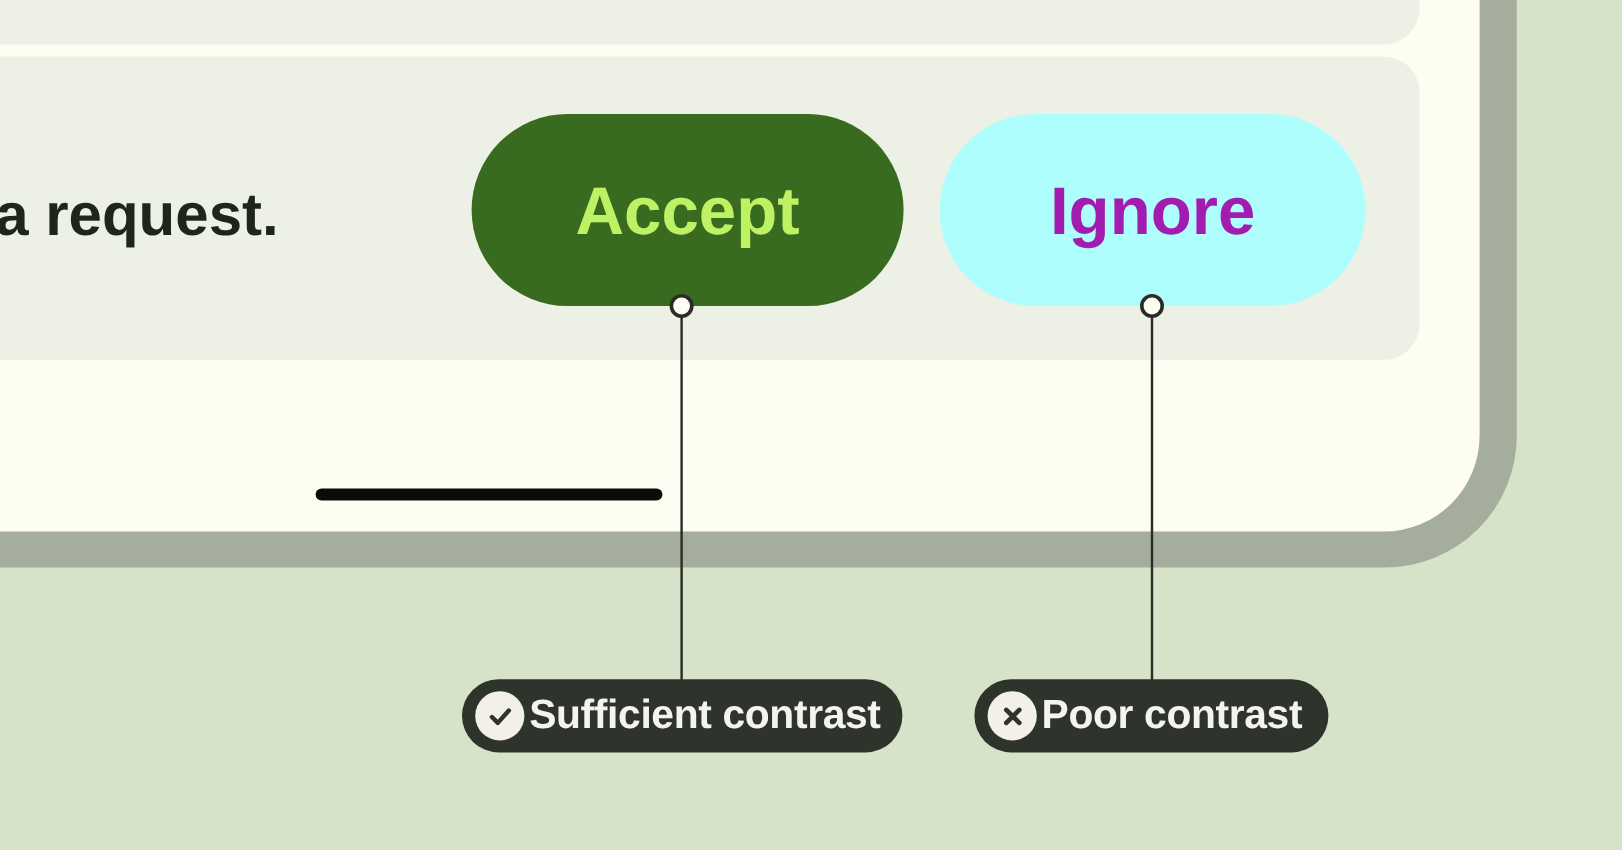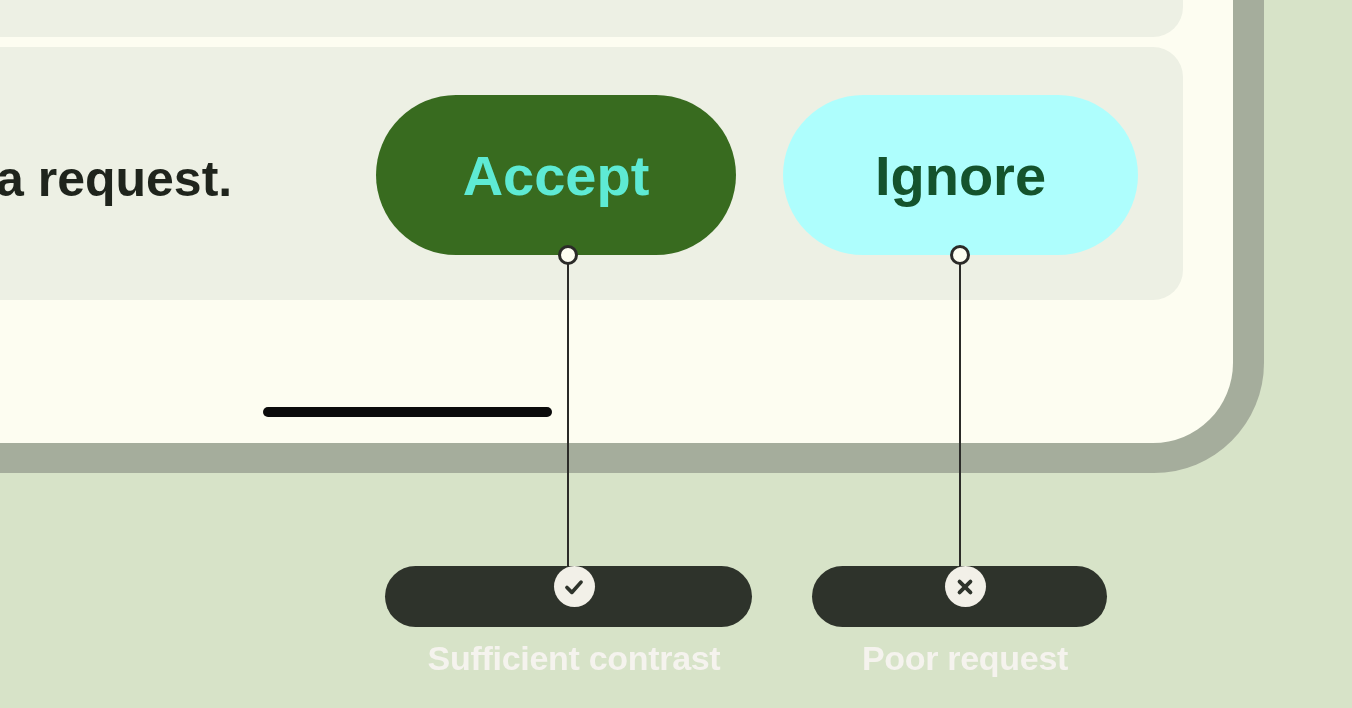--- a/index.html
+++ b/index.html
@@ -33,42 +33,42 @@
     left:-4px;top:153px;
     font-size:50px;line-height:52px;font-weight:700;
     color:#1f241c;white-space:nowrap;
   }
   .pill-btn{
     top:95px;height:160px;border-radius:80px;
     display:flex;align-items:center;justify-content:center;
     font-size:56px;font-weight:700;
     border:none;cursor:pointer;
   }
-  .btn-accept{left:376px;width:360px;background:#386b1f;color:#5eead4;}
-  .btn-ignore{left:783px;width:355px;background:#aefefd;color:#14532d;}
+  .btn-accept{left:393px;width:360px;background:#386b1f;color:#bef264;}
+  .btn-ignore{left:783px;width:355px;background:#aefefd;color:#a21caf;}
   .leader-line{
     width:2px;background:#2b2b28;top:264px;height:303px;
   }
   .line-1{left:567px;}
   .line-2{left:959px;}
   .anchor-dot{
     width:20px;height:20px;border-radius:50%;
     border:3px solid #2b2b28;background:#fdfdf1;top:245px;
   }
   .dot-1{left:558px;}
   .dot-2{left:950px;}
   .home-bar{
     left:263px;top:407px;width:289px;height:10px;
     border-radius:5px;background:#0b0b0b;
   }
   .callout{
     top:566px;height:61px;border-radius:31px;
     background:#2e332b;
     display:flex;align-items:center;
-    padding-left:11px;gap:32px;flex-direction:column;
+    padding-left:11px;gap:4px;
   }
   .callout-1{left:385px;width:367px;}
   .callout-2{left:812px;width:295px;}
   .callout-icon{
     width:41px;height:41px;border-radius:50%;
     background:#f2f0e8;flex:0 0 auto;
     display:flex;align-items:center;justify-content:center;
   }
   .callout-icon svg{display:block;}
   .callout-label{
@@ -107,16 +107,16 @@
     </span>
     <span class="callout-label">Sufficient contrast</span>
   </div>
 
   <div class="abs callout callout-2">
     <span class="callout-icon">
       <svg width="26" height="26" viewBox="0 0 24 24">
         <path d="M7 7 L17 17 M17 7 L7 17" fill="none" stroke="#2e332b" stroke-width="3.6" stroke-linecap="round" stroke-linejoin="round"></path>
       </svg>
     </span>
-    <span class="callout-label">Poor request</span>
+    <span class="callout-label">Poor contrast</span>
   </div>
 
 </div>
 
 </body></html>

